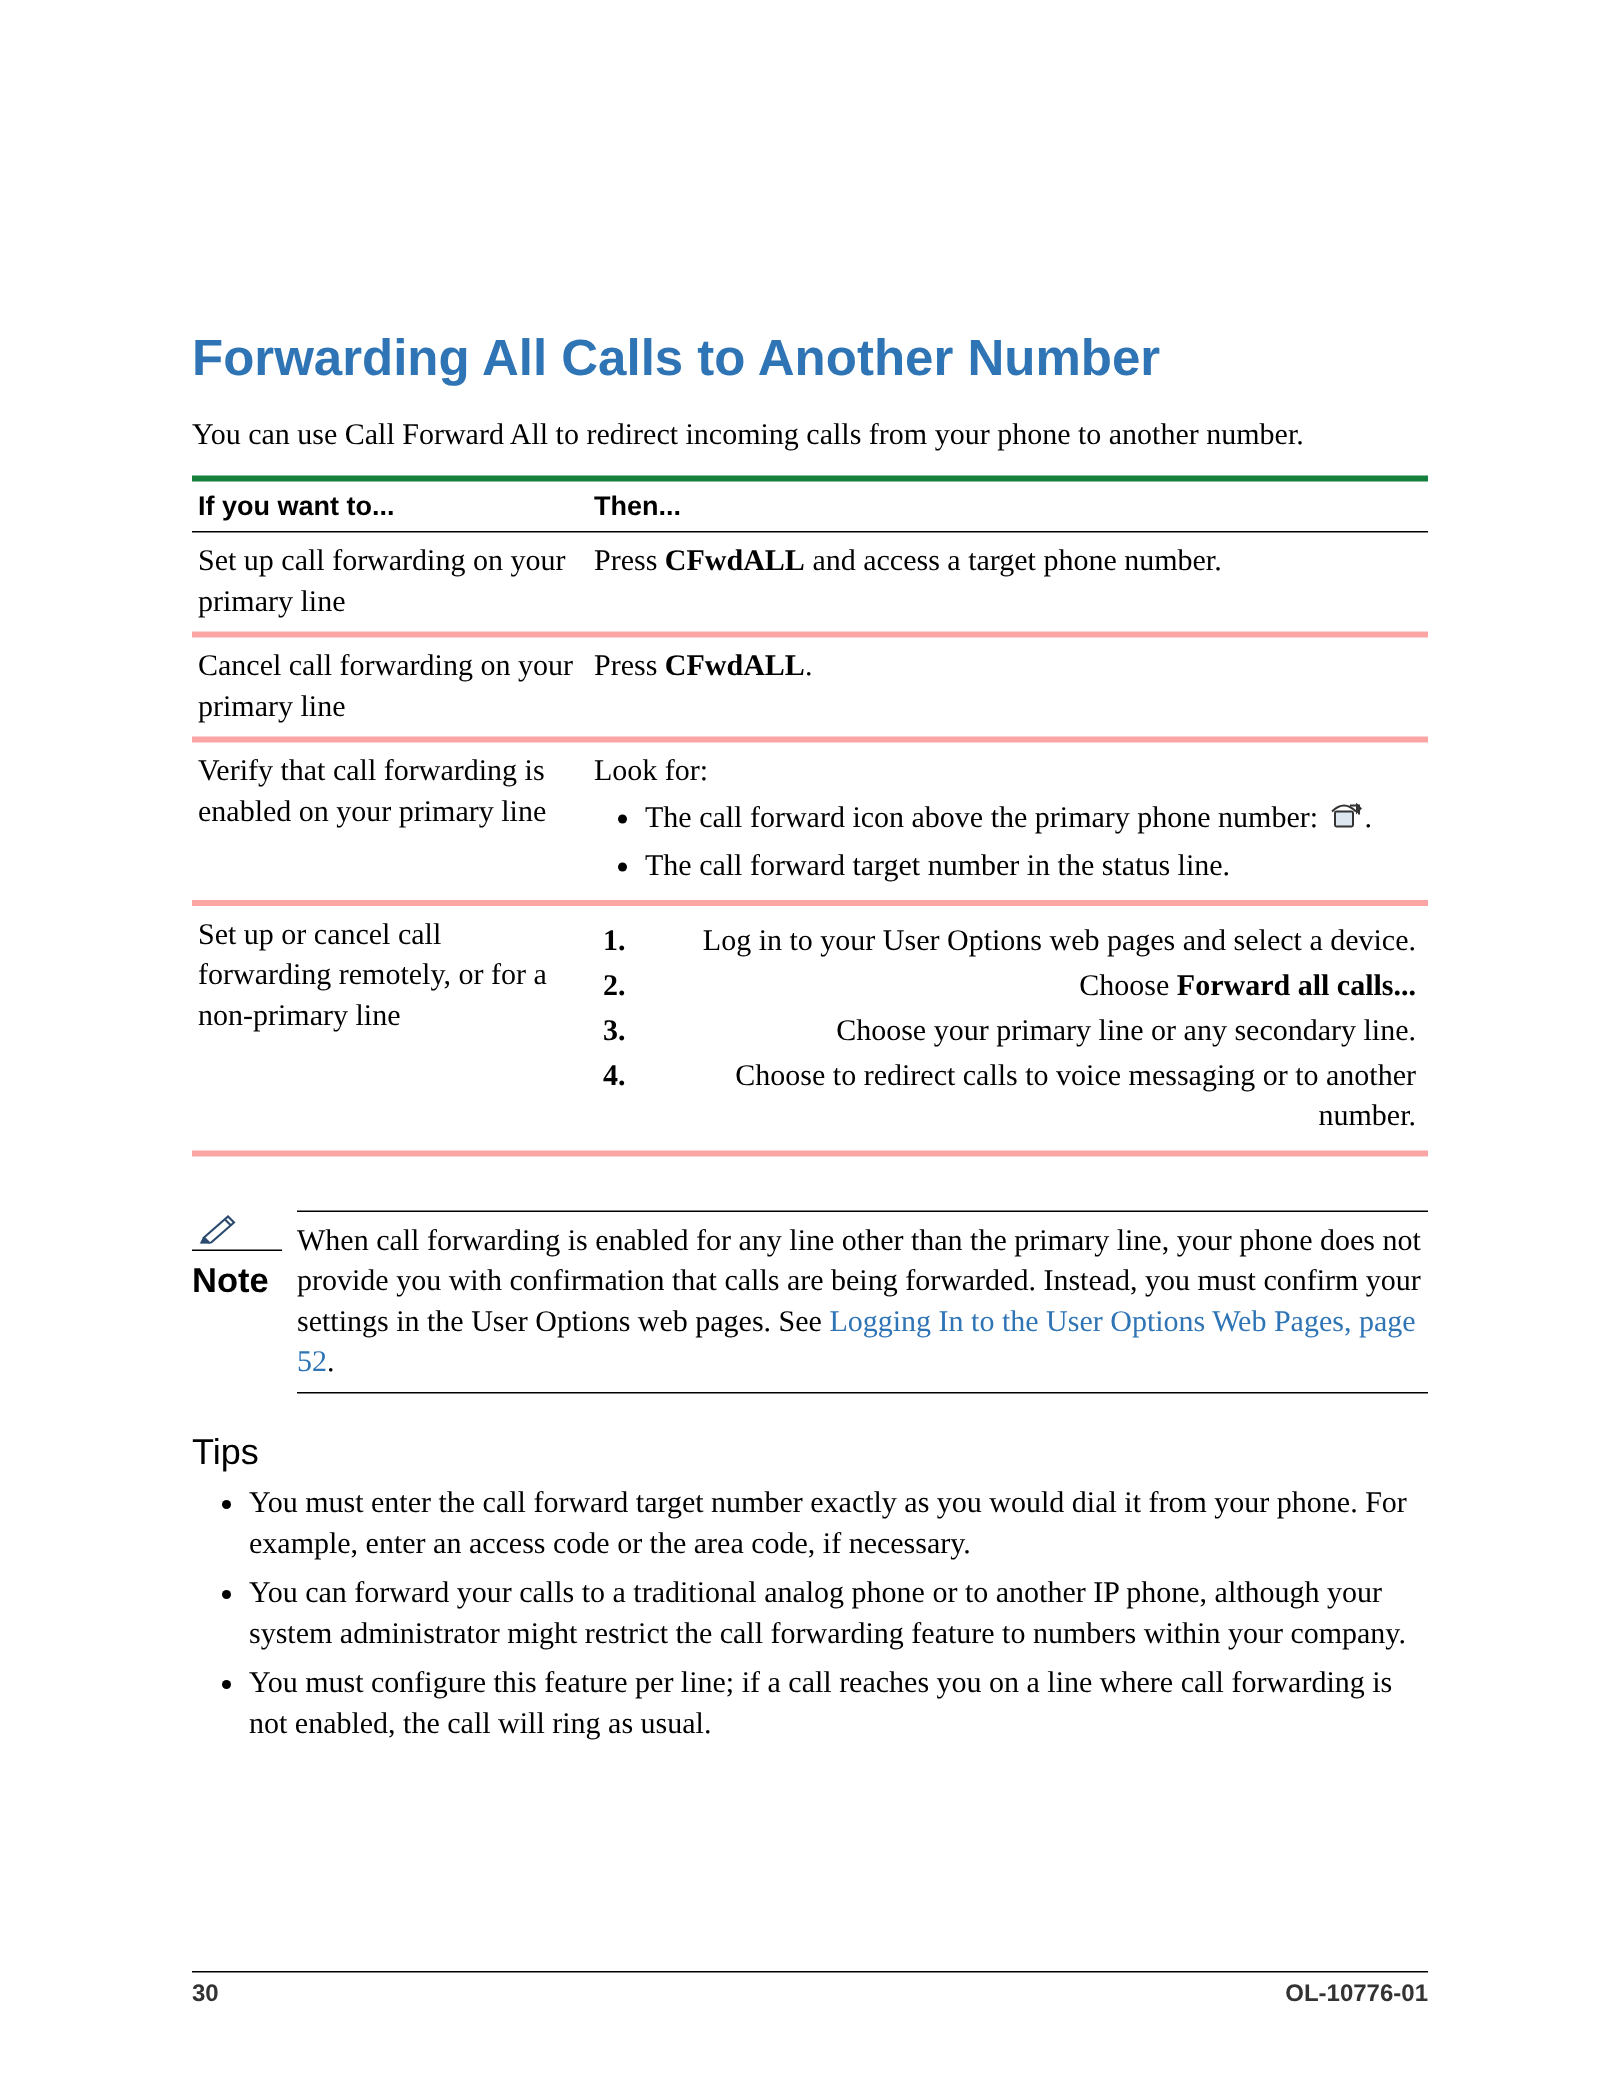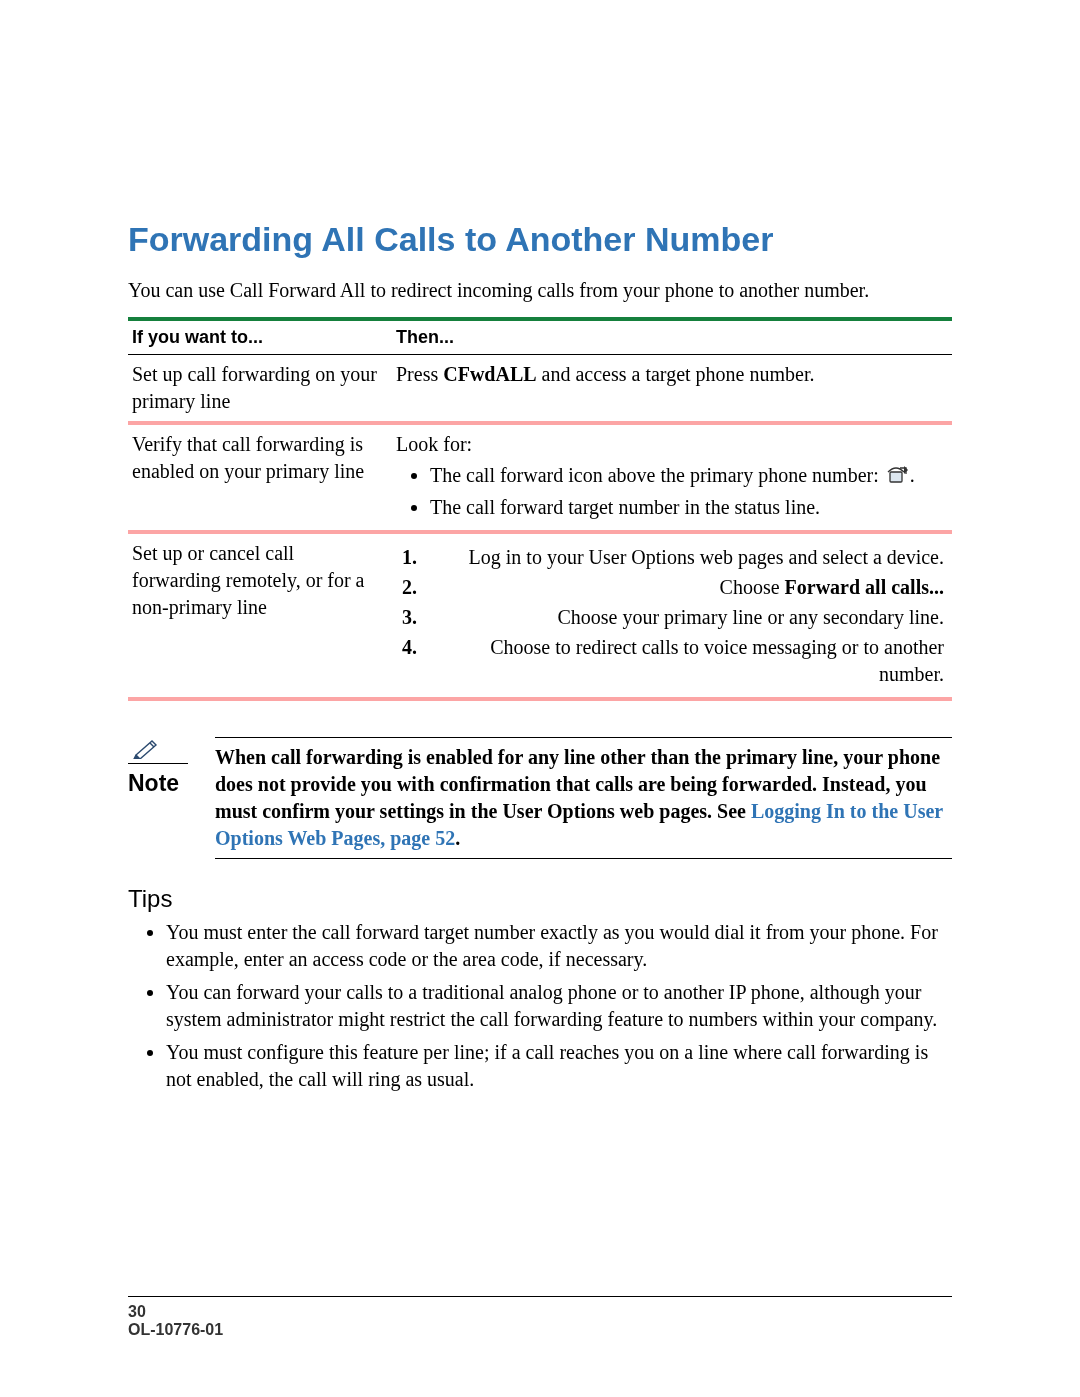--- a/index.html
+++ b/index.html
@@ -106,23 +106,22 @@
   }
   .note-label {
     font-family: Arial, Helvetica, sans-serif;
     font-weight: 700;
     font-size: 23px;
     margin-top: 6px;
     display: block;
   }
   .note-body-col {
     flex: 1;
-    margin-left: 27px;
+    margin-left: 10px;
     min-width: 0;
-    font-weight: bold;
   }
   .note-rule-top, .note-rule-bottom {
     border-top: 1px solid #000;
     margin: 0;
   }
   .note-text {
     padding: 6px 0 6px 0;
     line-height: 1.35;
   }
   a.link, .link {
@@ -152,21 +151,20 @@
     right: 128px;
     bottom: 58px;
     border-top: 1px solid #000;
     padding-top: 6px;
     font-family: Arial, Helvetica, sans-serif;
     font-weight: 700;
     font-size: 16px;
     display: flex;
     justify-content: space-between;
     color: #333;
-    flex-direction: column;
   }
 </style>
 </head>
 <body>
 
 <div class="page">
 
   <h1 class="title">Forwarding All Calls to Another Number</h1>
 
   <p class="intro">You can use Call Forward All to redirect incoming calls from your phone to another number.</p>
@@ -180,20 +178,26 @@
     </thead>
     <tbody>
 
       <tr>
         <td class="col-if">Set up call forwarding on your primary line</td>
         <td>
           <span>Press </span><span class="bold">CFwdALL</span><span> and access a target phone number.</span>
         </td>
       </tr>
 
+      <tr>
+        <td class="col-if">Cancel call forwarding on your primary line</td>
+        <td>
+          <span>Press </span><span class="bold">CFwdALL</span><span>.</span>
+        </td>
+      </tr>
 
       <tr>
         <td class="col-if">Verify that call forwarding is enabled on your primary line</td>
         <td>
           <span>Look for:</span>
           <ul class="bullets">
             <li>
               <span>The call forward icon above the primary phone number: </span><span class="icon-phone"><svg width="22" height="18" viewBox="0 0 22 18">
                     <g fill="none" stroke="#333" stroke-width="1.3">
                       <rect x="4" y="6" width="12" height="10" rx="1" fill="#dde7f0"></rect>

